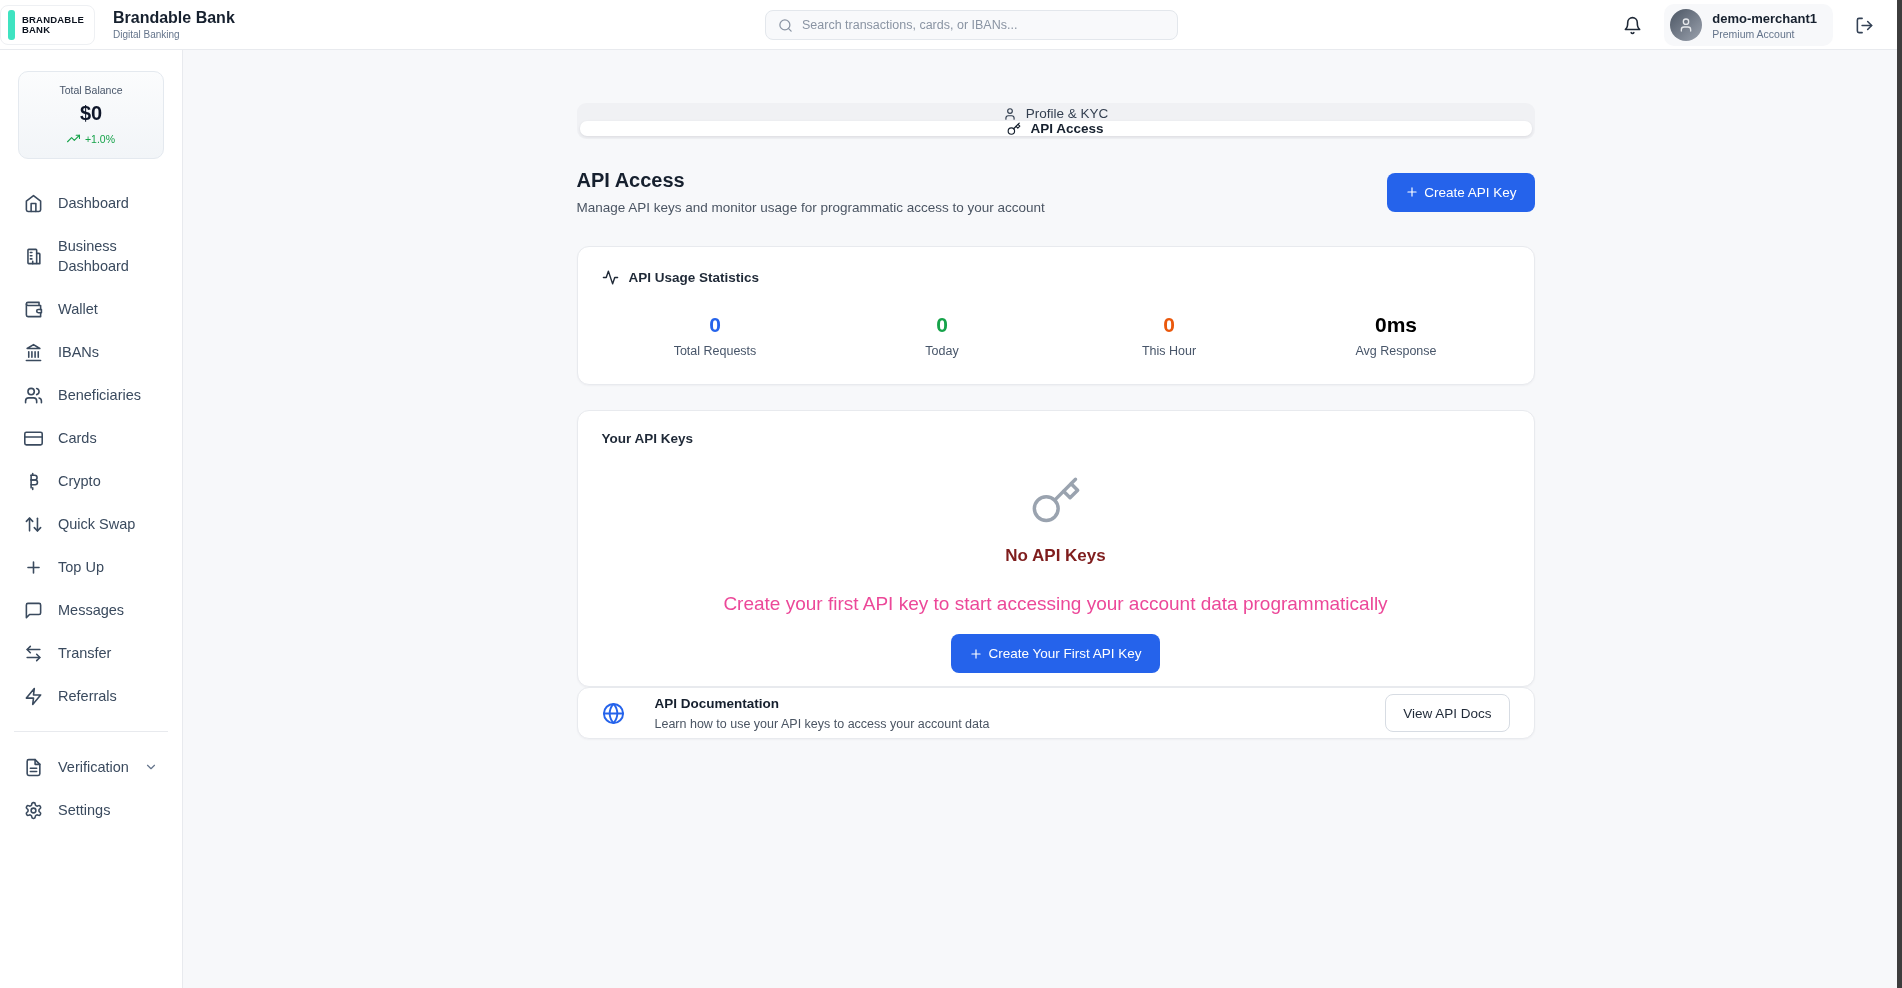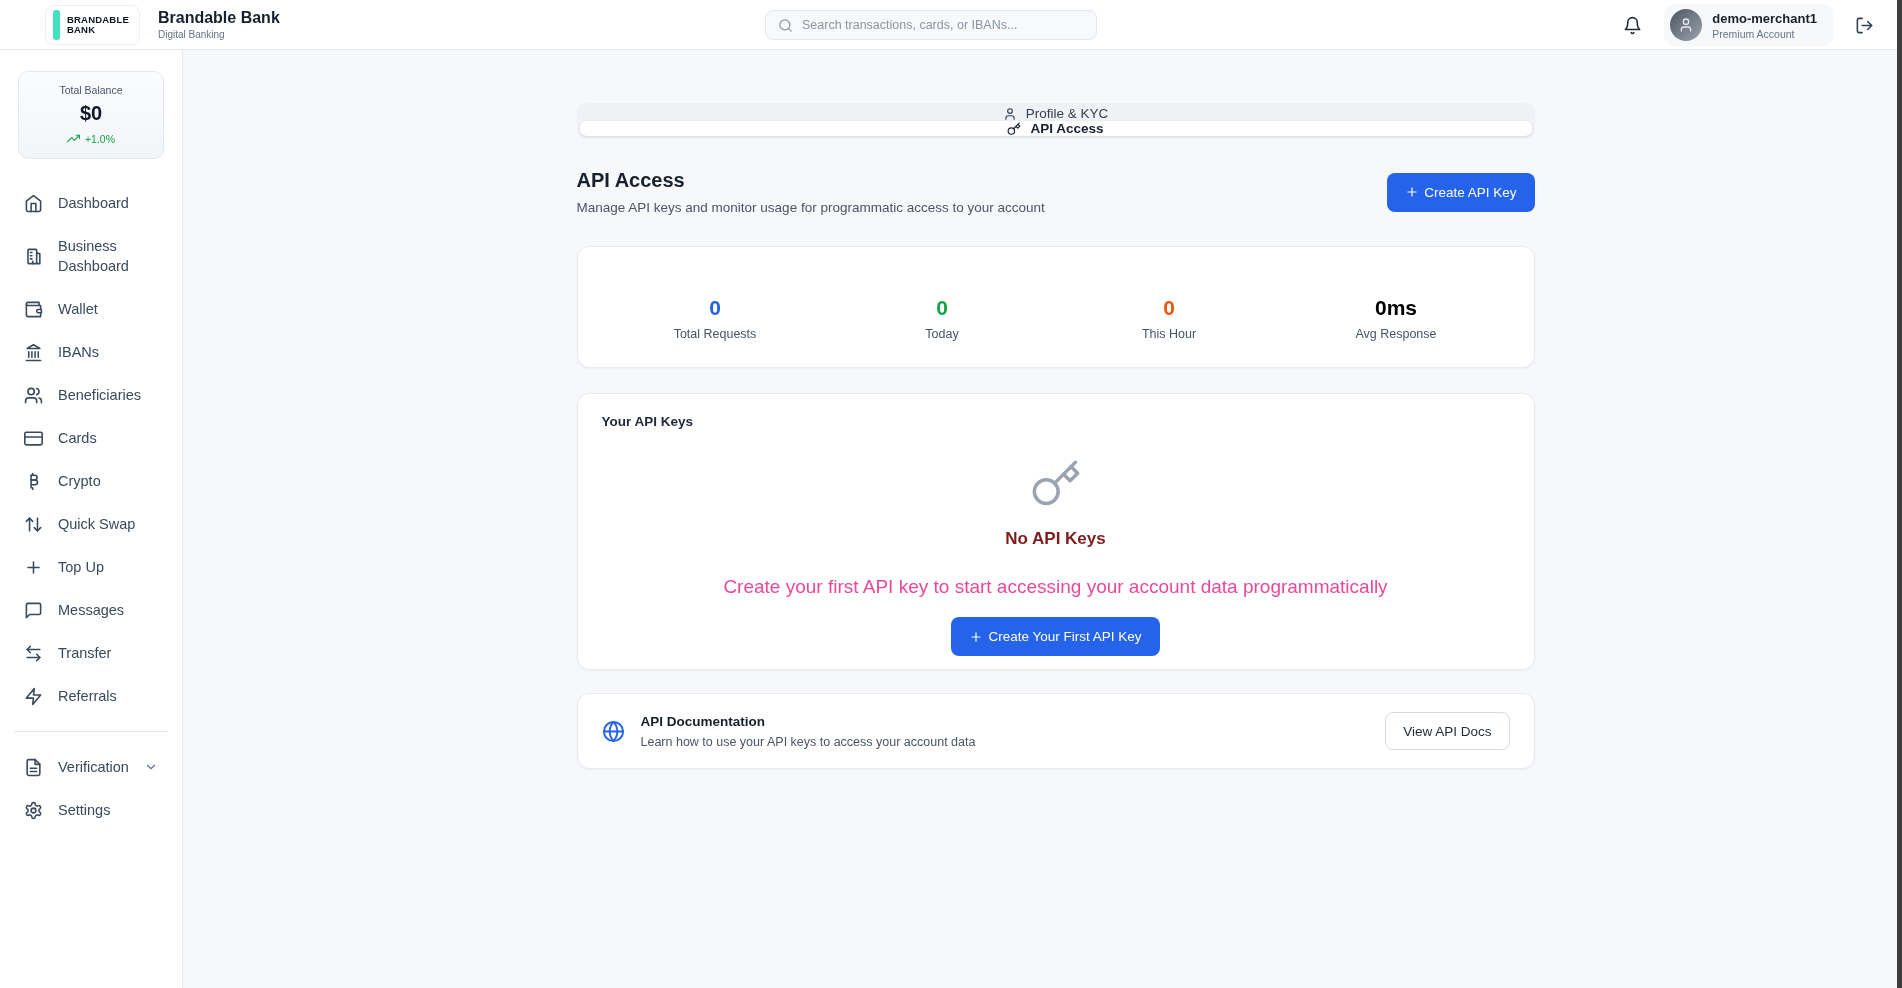--- a/index.html
+++ b/index.html
@@ -12,32 +12,32 @@
     position:relative;
   }
   svg { display:block; }
 
   
   .header {
     position:fixed; top:0; left:0; width:1902px; height:50px;
     background:#fff; border-bottom:1px solid #e8eaee;
     display:flex; align-items:center; z-index:20;
   }
-  .logo-group { display:flex; align-items:center; gap:18px; margin-left:45px; }
+  .logo-group { display:flex; align-items:center; gap:18px; }
   .logo-box {
     display:flex; align-items:center; gap:7px;
     border:1px solid #eef0f3; border-radius:8px; padding:4px 10px 4px 7px; background:#fff;
   }
   .logo-bar { width:7px; height:30px; border-radius:3px; background:#3fe3c1; }
   .logo-text { font-size:9.5px; font-weight:bold; color:#0d1420; line-height:1.05; letter-spacing:.2px; }
   .brand-name { font-size:16px; font-weight:bold; color:#16202e; }
   .brand-tagline { font-size:10px; color:#64748b; margin-top:2px; }
 
   .search-wrap {
-    position:absolute; left:765px; top:10px; width:332px; height:30px;
+    position:absolute; left:765px; top:10px; width:413px; height:30px;
     background:#f8f9fb; border:1px solid #e3e7ec; border-radius:8px;
     display:flex; align-items:center; gap:9px; padding:0 12px; color:#8a94a3;
   }
   .search-wrap input {
     border:none; outline:none; background:transparent; flex:1;
     font-size:12.5px; color:#3a4a5e; font-family:"Liberation Sans", sans-serif;
   }
   .search-wrap input::placeholder { color:#8a94a3; }
 
   .header-right { position:absolute; right:28px; top:0; height:50px; display:flex; align-items:center; gap:22px; }
@@ -123,21 +123,21 @@
   .stat-value { font-size:21px; font-weight:bold; }
   .stat-label { font-size:12.5px; color:#475569; margin-top:7px; }
 
   .keys-card { margin-top:25px; padding:20px 24px; height:277px; }
   .empty-state { text-align:center; padding-top:29px; }
   .empty-key { color:#9aa3af; display:inline-block; }
   .empty-title { font-size:17px; font-weight:bold; color:#7f1d1d; margin-top:15px; }
   .empty-sub { font-size:19px; color:#ec4899; margin-top:27px; }
   .empty-state .btn-primary { margin:19px auto 0; }
 
-  .docs-card { margin-top:23px; padding:18px 24px; display:flex; align-items:center; }
+  .docs-card { padding:6px 24px; display:flex; align-items:center;gap:14px; }
   .docs-icon { color:#2563eb; margin-right:16px; }
   .docs-title { font-size:13.5px; font-weight:bold; color:#16202e; }
   .docs-sub { font-size:12.5px; color:#4b5563; margin-top:6px; }
   .docs-card .btn-outline { margin-left:auto; }
 
   .scrollbar {
     position:fixed; top:0; right:0; width:5px; height:988px; background:#3d3d3d; z-index:50;
   }
 </style>
 </head>
@@ -399,20 +399,28 @@
             <svg width="14" height="14" viewBox="0 0 24 24" fill="none" stroke="currentColor" stroke-width="2" stroke-linecap="round" stroke-linejoin="round">
               <line x1="12" y1="5" x2="12" y2="19"></line>
               <line x1="5" y1="12" x2="19" y2="12"></line>
             </svg>
           </span>
         <span>Create API Key</span>
       </button>
     </div>
 
     <div class="card usage-card">
+      <div class="card-head">
+        <span>
+            <svg width="17" height="17" viewBox="0 0 24 24" fill="none" stroke="currentColor" stroke-width="2" stroke-linecap="round" stroke-linejoin="round">
+              <polyline points="22 12 18 12 15 21 9 3 6 12 2 12"></polyline>
+            </svg>
+          </span>
+        <span>API Usage Statistics</span>
+      </div>
       <div class="stats-row">
         <div class="stat">
           <div class="stat-value" style="color: rgb(37, 99, 235);">0</div>
           <div class="stat-label">Total Requests</div>
         </div>
         <div class="stat">
           <div class="stat-value" style="color: rgb(22, 163, 74);">0</div>
           <div class="stat-label">Today</div>
         </div>
         <div class="stat">

